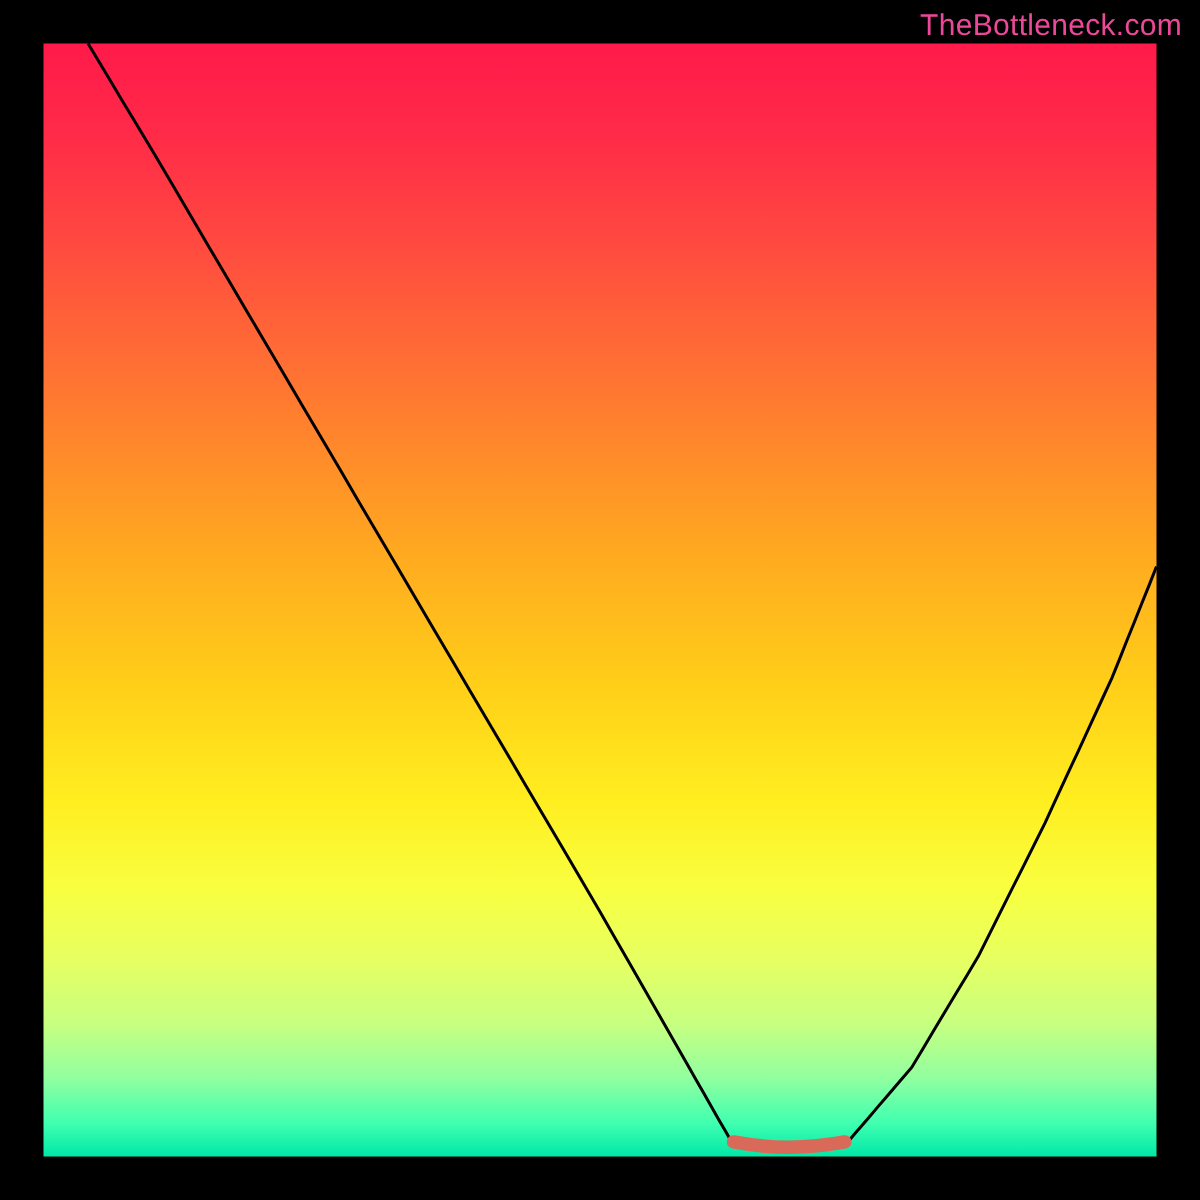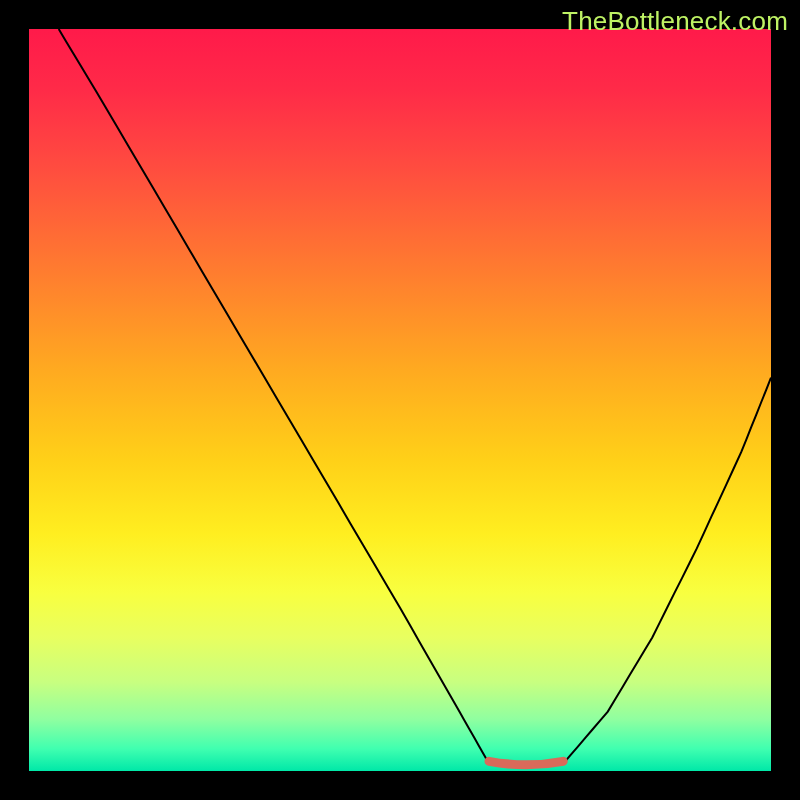--- a/index.html
+++ b/index.html
@@ -8,22 +8,22 @@
     height: 800px;
     background: #000;
     position: relative;
     font-family: Arial, sans-serif;
     overflow: hidden;
   }
   .watermark {
     position: absolute;
     top: 6px;
     right: 12px;
-    color: #bef264;
-    font-size: 26px;
+    color: #ec4899;
+    font-size: 20px;
     font-weight: 500;
     z-index: 10;
     letter-spacing: 0.2px;
   }
   .plot-area {
     position: absolute;
     left: 29px;
     top: 29px;
     width: 742px;
     height: 742px;

